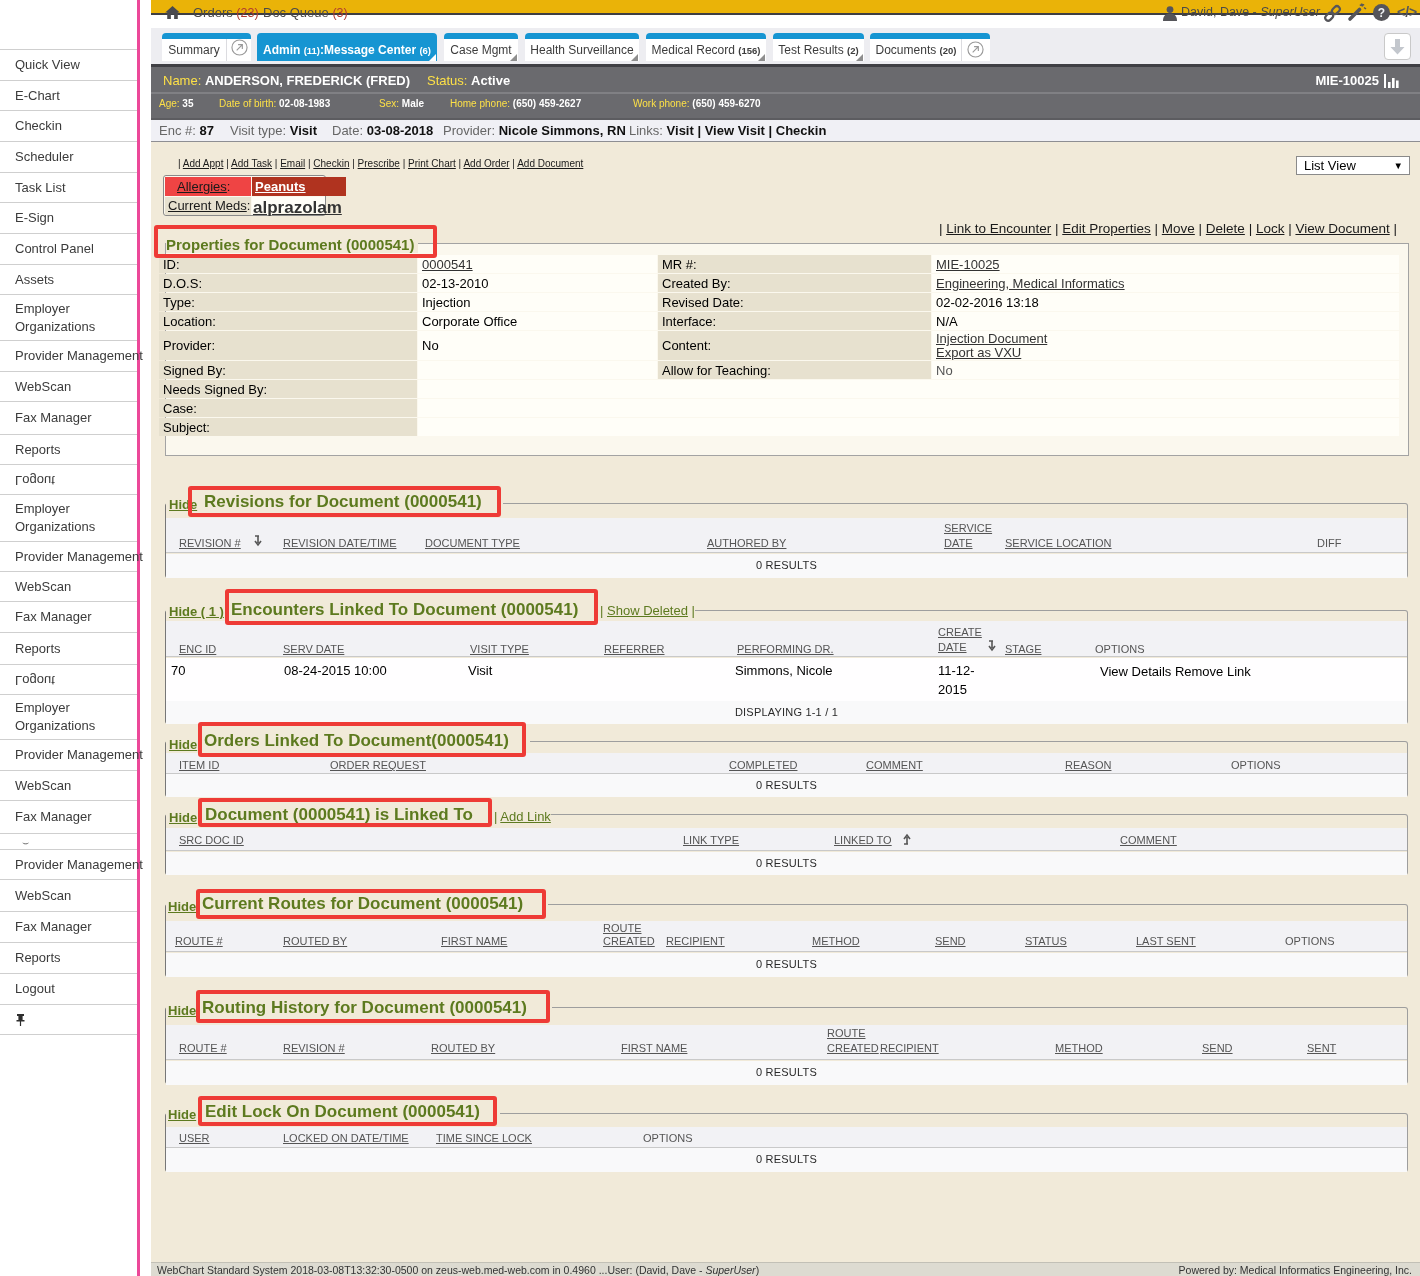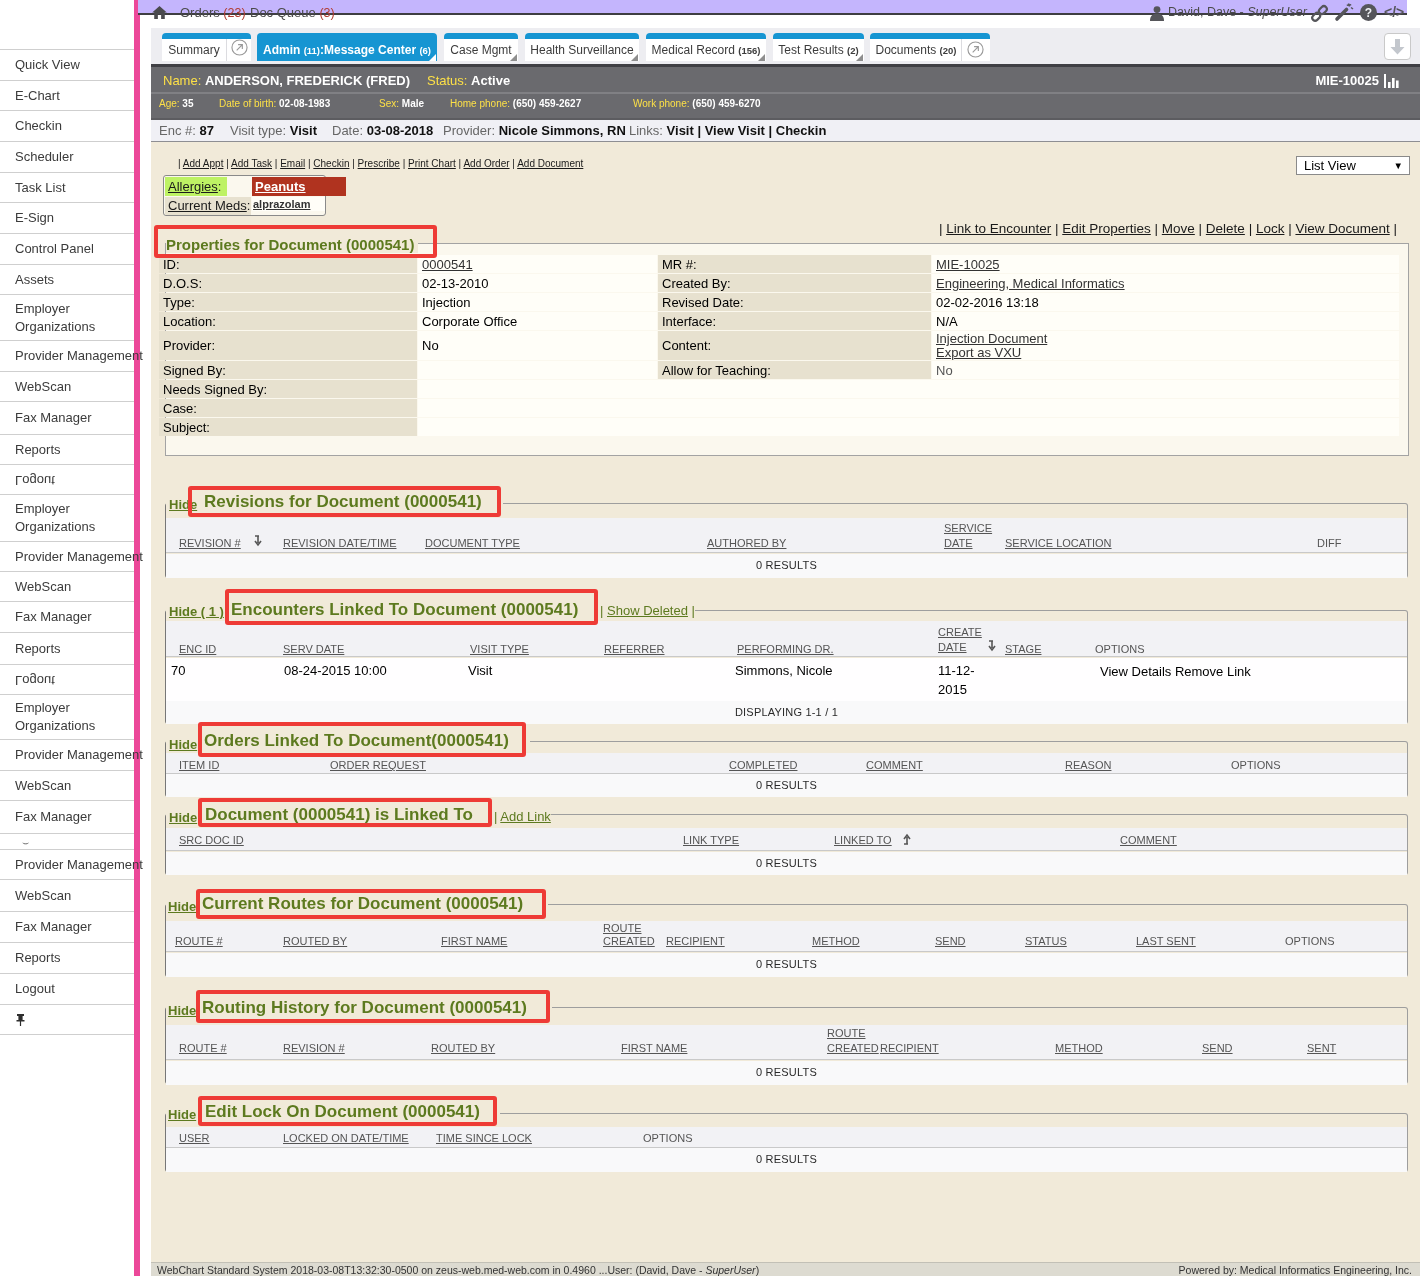--- a/index.html
+++ b/index.html
@@ -1,27 +1,27 @@
 <!DOCTYPE html>
 <html><head>
 <meta charset="utf-8">
 <style>
 * { margin:0; padding:0; box-sizing:border-box; }
 html,body { width:1420px; height:1276px; }
 body { position:relative; font-family:"Liberation Sans", sans-serif; background:#fff; overflow:hidden; }
 .abs { position:absolute; }
 
 
-#side { position:absolute; left:0; top:0; width:140px; height:1276px; background:#fff; border-right:6px solid #ec4899; }
+#side { position:absolute; left:0; top:0; width:140px; height:1276px; background:#fff; border-right:3px solid #ec4899; }
 #side .it { border-bottom:1px solid #cfcfcf; display:flex; align-items:center; padding-left:15px; font-size:13px; color:#3b3b3b; line-height:18px; white-space:nowrap; }
 #side .blank { height:50px; border-bottom:1px solid #cfcfcf; }
 .flipy { display:inline-block; transform:scaleY(-1); }
 
 
-#topnav { position:absolute; left:138px; top:0; width:1269px; height:15px; background:#c4b5fd; border-bottom:2px solid #3e3e42; }
+#topnav { position:absolute; left:151px; top:0; width:1269px; height:15px; background:#eab308; border-bottom:2px solid #3e3e42; }
 #topnav .t { position:absolute; top:5px; font-size:13px; color:#4a4a4a; white-space:nowrap; }
 #topnav .cnt { color:#b03a30; font-size:12.5px; }
 
 
 #tabstrip { position:absolute; left:151px; top:28px; width:1269px; height:36px; background:#ededf1; }
 .tab { position:absolute; top:5px; height:28px; background:#fff; border-radius:4px 4px 0 0; font-size:12px; color:#3c3c3c; text-align:center; white-space:nowrap; }
 .tab .cap { position:absolute; left:0; top:0; right:0; height:6px; background:#1695d2; border-radius:4px 4px 0 0; }
 .tab .lbl { position:absolute; left:0; right:0; top:10px; white-space:nowrap; }
 .tab small { font-size:9.5px; font-weight:bold; }
 .tab.active { background:#1695d2; color:#fff; font-weight:bold; font-size:12px; }
@@ -211,24 +211,24 @@
   <span class="abs" style="left:478px;top:3px"><span class="lab">Links:</span> <b>Visit | View Visit | Checkin</b></span>
 </div>
 
 <div id="content"></div>
 
 <div class="abs" style="left:178px;top:158px;font-size:10px;color:#1a1a1a">| <span class="lnk">Add Appt</span> | <span class="lnk">Add Task</span> | <span class="lnk">Email</span> | <span class="lnk">Checkin</span> | <span class="lnk">Prescribe</span> | <span class="lnk">Print Chart</span> | <span class="lnk">Add Order</span> | <span class="lnk">Add Document</span></div>
 
 <div class="abs" style="left:1296px;top:156px;width:114px;height:19px;background:#fff;border:1px solid #8a8a8a;font-size:13px;color:#000;line-height:17px;padding-left:7px">List View<span style="position:absolute;right:6px;top:0px;font-size:9.5px">▼</span></div>
 
 <div class="abs" style="left:163px;top:175px;width:163px;height:41px;border:1px solid #8a8a8a;border-radius:3px;background:#fbf8ee">
-  <div class="abs" style="left:1px;top:1px;width:62px;height:19px;background:#bef264;font-size:13px;color:#1a1a1a;padding:2px 0 0 3px;white-space:nowrap"><span class="lnk">Allergies</span>:</div>
+  <div class="abs" style="left:1px;top:1px;width:86px;height:19px;background:#ef4444;font-size:13px;color:#1a1a1a;padding:2px 0 0 12px;white-space:nowrap"><span class="lnk">Allergies</span>:</div>
   <div class="abs" style="left:88px;top:1px;width:94px;height:19px;background:#b0331f;font-size:13px;padding:2px 0 0 3px;white-space:nowrap"><span class="lnk" style="color:#fff;font-weight:bold">Peanuts</span></div>
   <div class="abs" style="left:1px;top:21px;width:86px;height:18px;background:#e7e1cf;font-size:13px;color:#1a1a1a;padding:1px 0 0 3px;white-space:nowrap"><span class="lnk">Current Meds</span>:</div>
-  <div class="abs" style="left:88px;top:21px;width:73px;height:14px;background:#fffef8;font-size:11px;padding:1px 0 0 1px;white-space:nowrap"><span class="lnk" style="color:#333;font-weight:bold">alprazolam</span></div>
+  <div class="abs" style="left:88px;top:21px;width:73px;height:14px;background:#fffef8;font-size:17px;padding:1px 0 0 1px;white-space:nowrap"><span class="lnk" style="color:#333;font-weight:bold">alprazolam</span></div>
 </div>
 
 <div class="abs" style="right:23px;top:221px;font-size:13.5px;color:#1a1a1a">| <span class="lnk">Link to Encounter</span> | <span class="lnk">Edit Properties</span> | <span class="lnk">Move</span> | <span class="lnk">Delete</span> | <span class="lnk">Lock</span> | <span class="lnk">View Document</span> |</div>
 
 <div class="abs" style="left:165px;top:243px;width:1244px;height:213px;border:1px solid #a3a3a3;background:#fbf8ee"></div>
 <div class="legend" style="left:166px;top:237px;font-size:15px;background:#f1ead9;padding:0 4px 0 0;line-height:16px;height:16px">Properties for Document (0000541)</div>
 <table class="abs" id="ptable" style="left:158px;top:254px;width:1242px;border-collapse:separate;border-spacing:1px;font-size:13px;color:#000">
 <tbody>
       <tr>
         <td class="pl">ID:</td>

